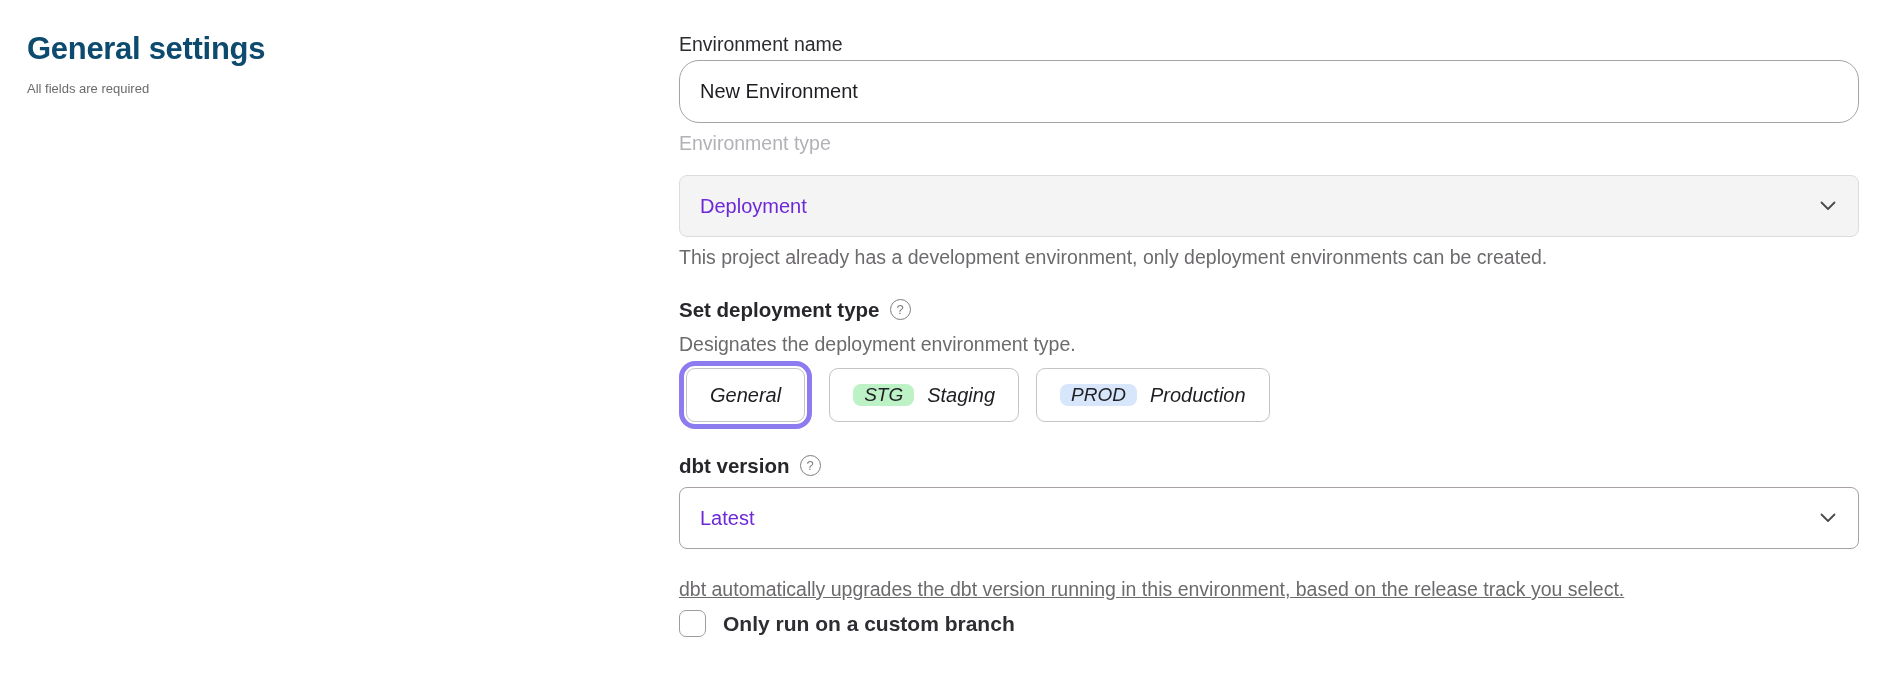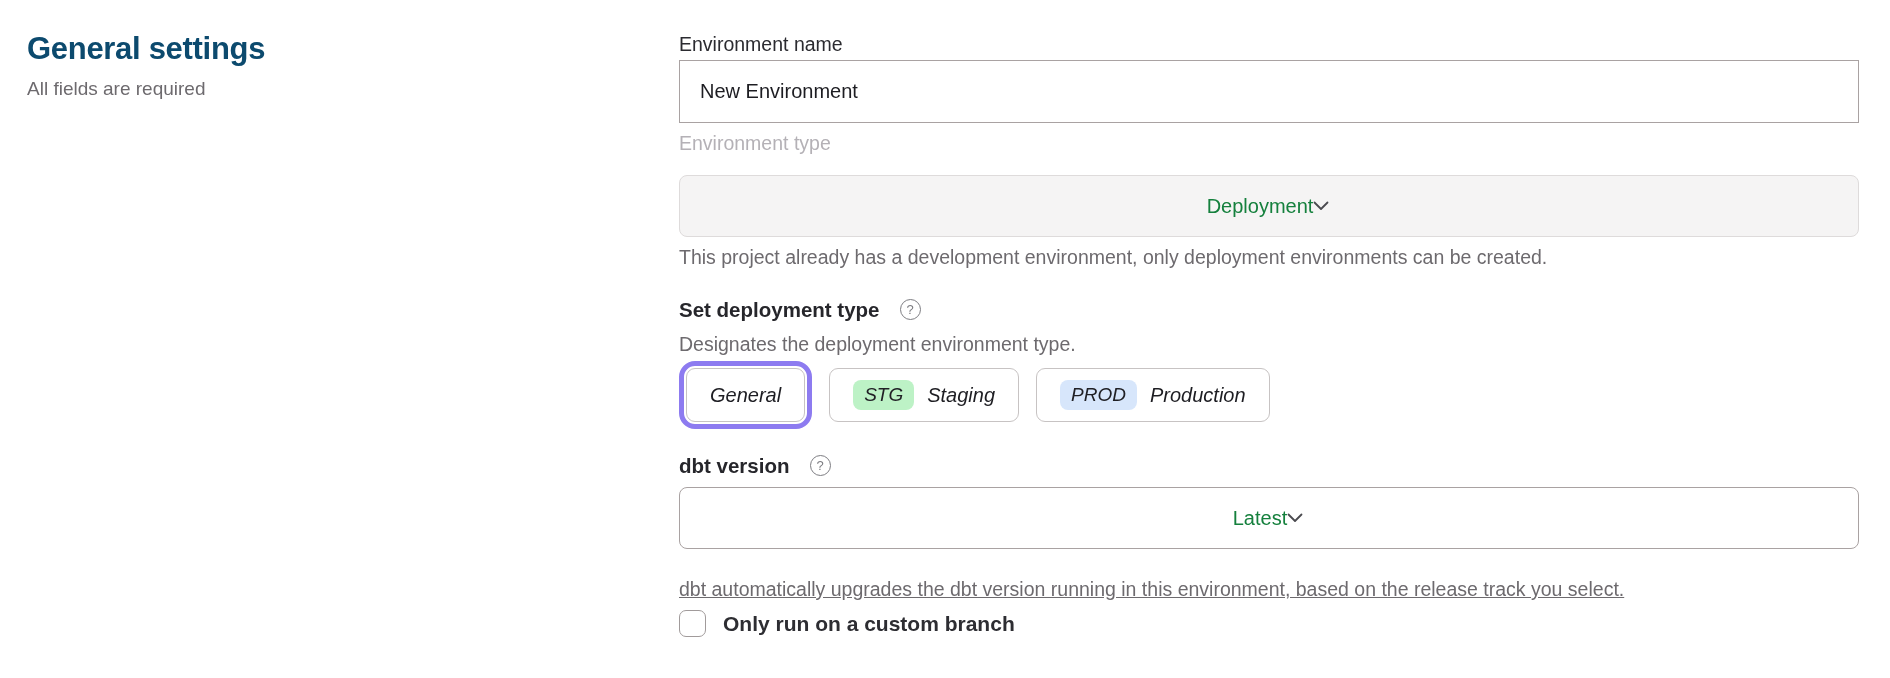--- a/index.html
+++ b/index.html
@@ -20,76 +20,76 @@
   .intro { position: absolute; left: 27px; top: 30px; width: 520px; }
   .page-title {
     font-size: 31px;
     font-weight: 700;
     color: #0c4a6e;
     letter-spacing: -0.3px;
     line-height: 38px;
   }
   .page-subtitle {
     margin-top: 9px;
-    font-size: 19px;
+    font-size: 13px;
     color: #6d6a6e;
     line-height: 24px;
   }
 
   
   .form-col { position: absolute; left: 679px; top: 0; width: 1180px; height: 678px; }
   .abs { position: absolute; left: 0; }
 
   .field-label {
     font-size: 19.5px;
     font-weight: 500;
     color: #2b2b30;
     line-height: 22px;
   }
   .field-label.disabled { color: #b4b1b6; }
 
   .text-input {
     width: 100%;
     height: 63px;
     border: 1px solid #a9a2a2;
-    border-radius: 0;
+    border-radius: 20px;
     background: #ffffff;
     font-family: "Liberation Sans", "DejaVu Sans", sans-serif;
     font-size: 20px;
     color: #1d1d22;
     padding: 0 20px;
     outline: none;
   }
 
   .select {
     width: 100%;
     height: 62px;
     border-radius: 8px;
     display: flex;
     align-items: center;
-    justify-content: center;
+    justify-content: space-between;
     padding: 0 22px 0 20px;
     font-size: 20px;
-    color: #15803d;
+    color: #6d28d9;
     cursor: pointer;
   }
   .select.enabled { background: #ffffff; border: 1px solid #a9a2a2; }
   .select.disabled-style { background: #f5f4f4; border: 1px solid #dedbdb; cursor: default; }
   .chevron { display: flex; align-items: center; }
 
   .helper-text {
     font-size: 19.5px;
     color: #6d6a6e;
     line-height: 25px;
   }
 
   .section-heading {
     display: flex;
     align-items: center;
-    gap: 20px;
+    gap: 10px;
     font-size: 20.5px;
     font-weight: 700;
     color: #26262b;
     line-height: 25px;
   }
   .help-icon {
     display: inline-flex;
     align-items: center;
     justify-content: center;
     width: 21px;
@@ -125,21 +125,21 @@
     font-style: italic;
   }
   .type-btn.selected {
     outline: 5px solid #8d7bf0;
     outline-offset: 2px;
     margin: 0 7px 0 7px;
   }
   .badge {
     display: inline-flex;
     align-items: center;
-    height: 30px;
+    height: 22px;
     padding: 0 11px;
     border-radius: 8px;
     font-size: 19px;
     font-weight: 500;
     color: #202025;
   }
   .badge.stg  { background: #bdf2c6; }
   .badge.prod { background: #d7e6fb; }
 
   .checkbox-row {

